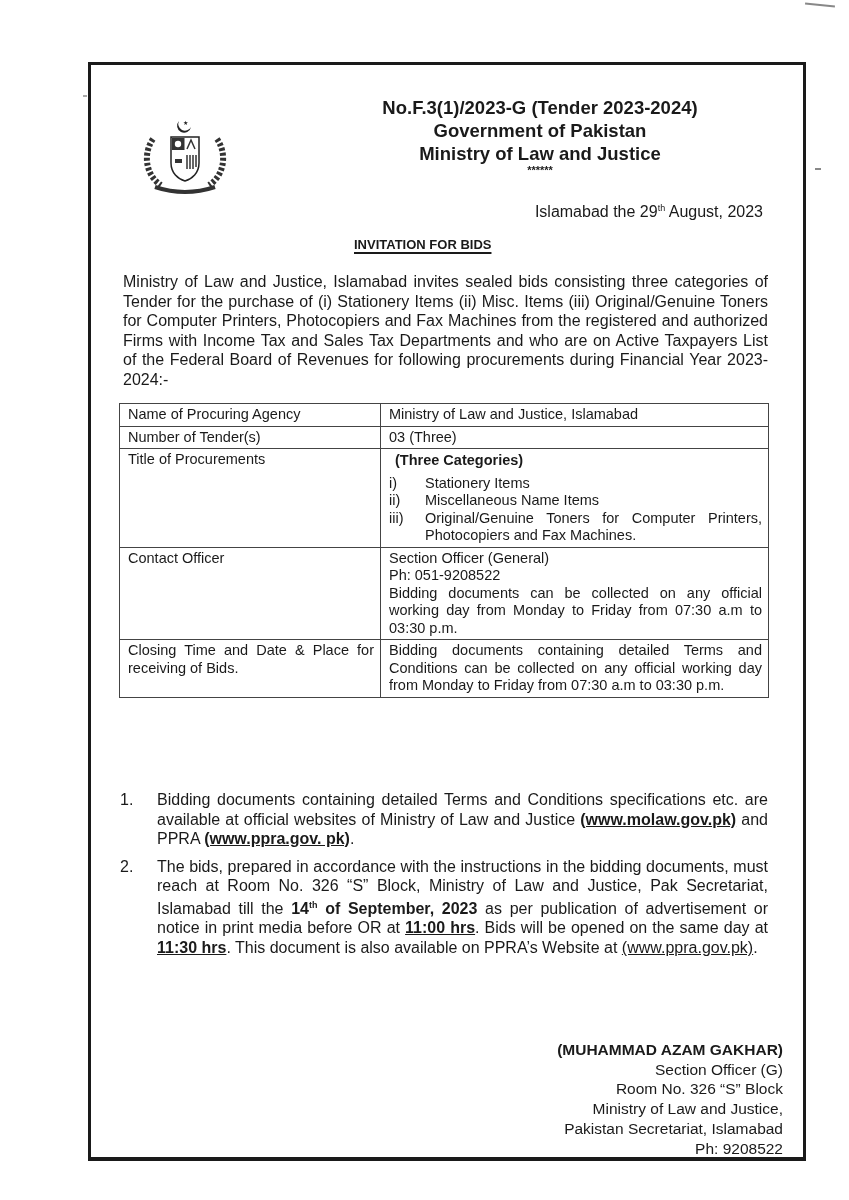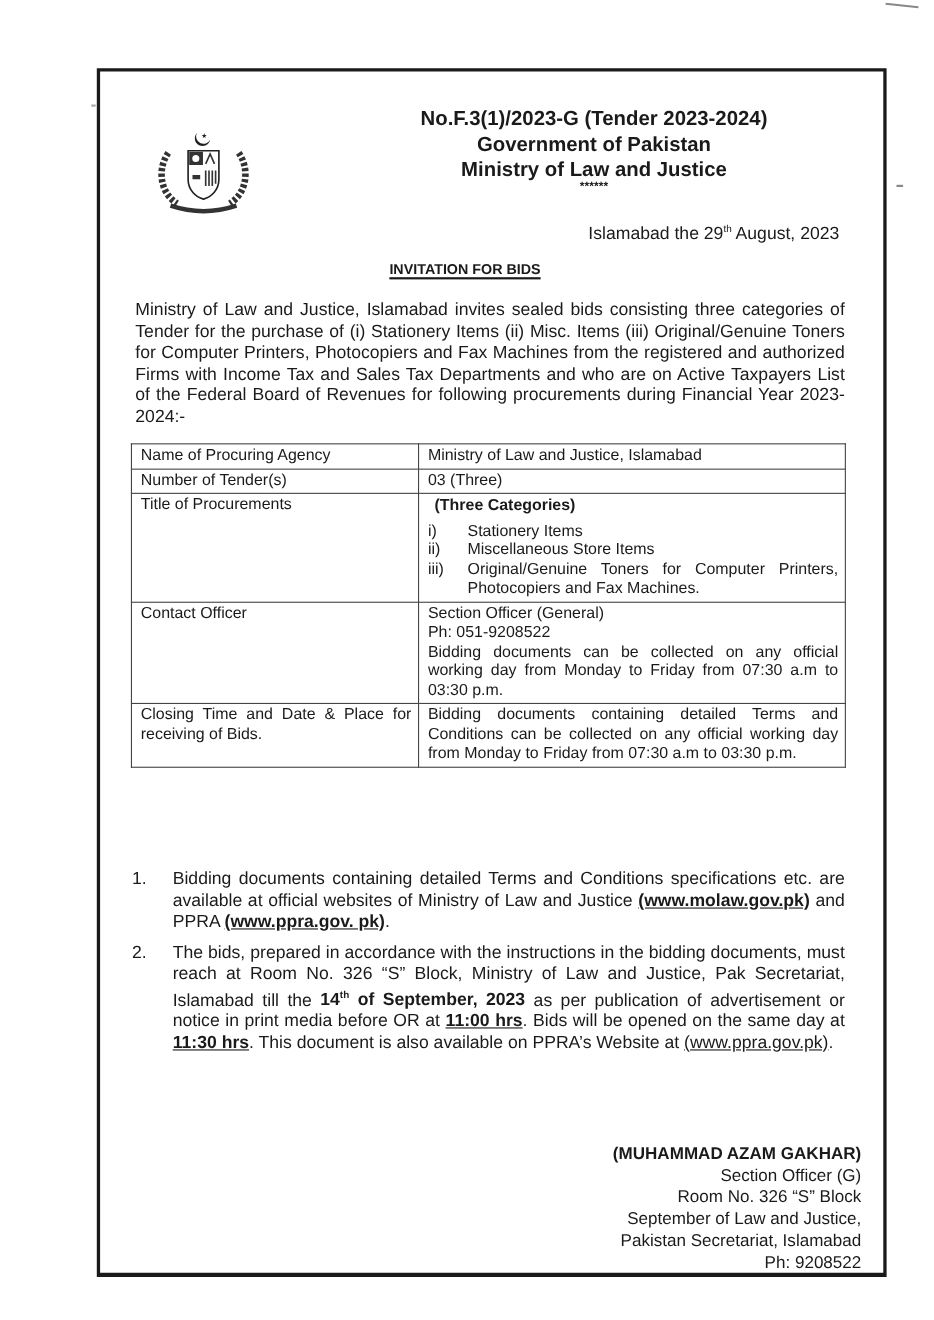--- a/index.html
+++ b/index.html
@@ -82,21 +82,21 @@
     <td class="k">Title of Procurements</td>
     <td class="v">
       <span class="cat-head">(Three Categories)</span>
       <ul class="cat-list">
         <li>
               <span class="num">i)</span>
               <span>Stationery Items</span>
             </li>
         <li>
               <span class="num">ii)</span>
-              <span>Miscellaneous Store Items</span>
+              <span>Miscellaneous Name Items</span>
             </li>
         <li>
               <span class="num">iii)</span>
               <span style="text-align:justify;">Original/Genuine Toners for Computer Printers, Photocopiers and Fax Machines.</span>
             </li>
       </ul>
     </td>
   </tr>
   <tr>
     <td class="k">Contact Officer</td>
@@ -121,16 +121,16 @@
   <div class="note">
     <span class="n">2.</span>
     <span class="t"><span>The bids, prepared in accordance with the instructions in the bidding documents, must reach at Room No. 326 “S” Block, Ministry of Law and Justice, Pak Secretariat, Islamabad till the </span><b><span>14</span><sup>th</sup><span> of September, 2023</span></b><span> as per publication of advertisement or notice in print media before OR at </span><span class="bu">11:00 hrs</span><span>. Bids will be opened on the same day at </span><span class="bu">11:30 hrs</span><span>. This document is also available on PPRA’s Website at </span><span class="u">(www.ppra.gov.pk)</span><span>.</span></span>
   </div>
 </div>
 
 <div class="sig">
   <div class="name">(MUHAMMAD AZAM GAKHAR)</div>
   <div>Section Officer (G)</div>
   <div>Room No. 326 “S” Block</div>
-  <div>September of Law and Justice,</div>
+  <div>Ministry of Law and Justice,</div>
   <div>Pakistan Secretariat, Islamabad</div>
   <div>Ph: 9208522</div>
 </div>
 
 </body></html>

